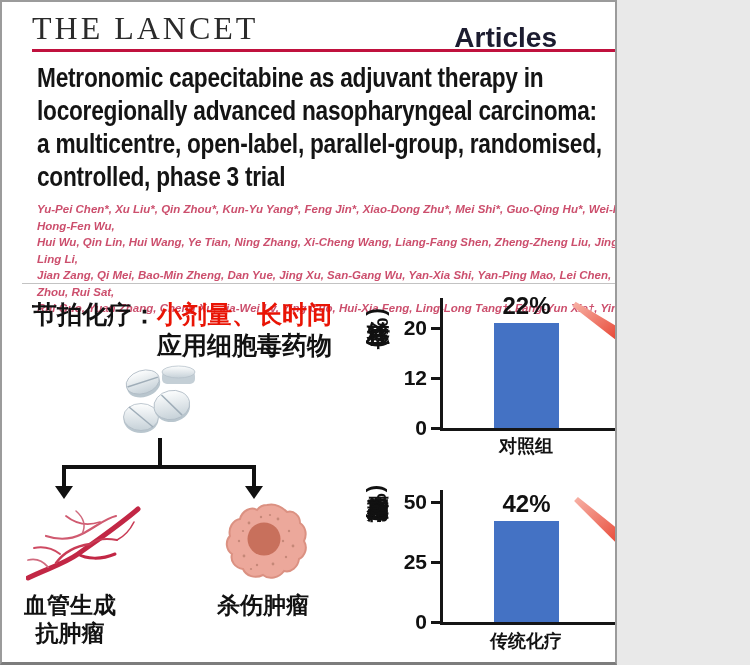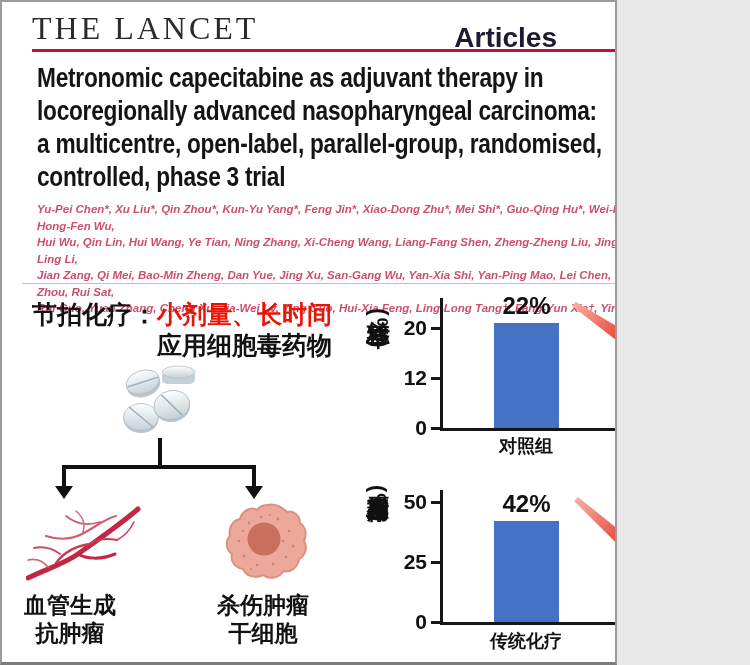--- a/index.html
+++ b/index.html
@@ -198,21 +198,20 @@
         <circle cx="28" cy="68" r="1.1"></circle>
     </g>
   </svg>
 
   <div class="branch-caption caption-left">
     <div>血管生成</div>
     <div>抗肿瘤</div>
   </div>
   <div class="branch-caption caption-right">
     <div>杀伤肿瘤</div>
-    <div>干细胞</div>
   </div>
 
   <div class="chart" data-chart="0">
     <div class="ylabel"><span>转移率</span><span>(%)</span></div>
     <div class="plot">
       <div class="ytick" style="top: 30px;">
           <span class="tickmark"></span>
           <span class="ytick-label">20</span>
         </div>
       <div class="ytick" style="top: 80px;">

